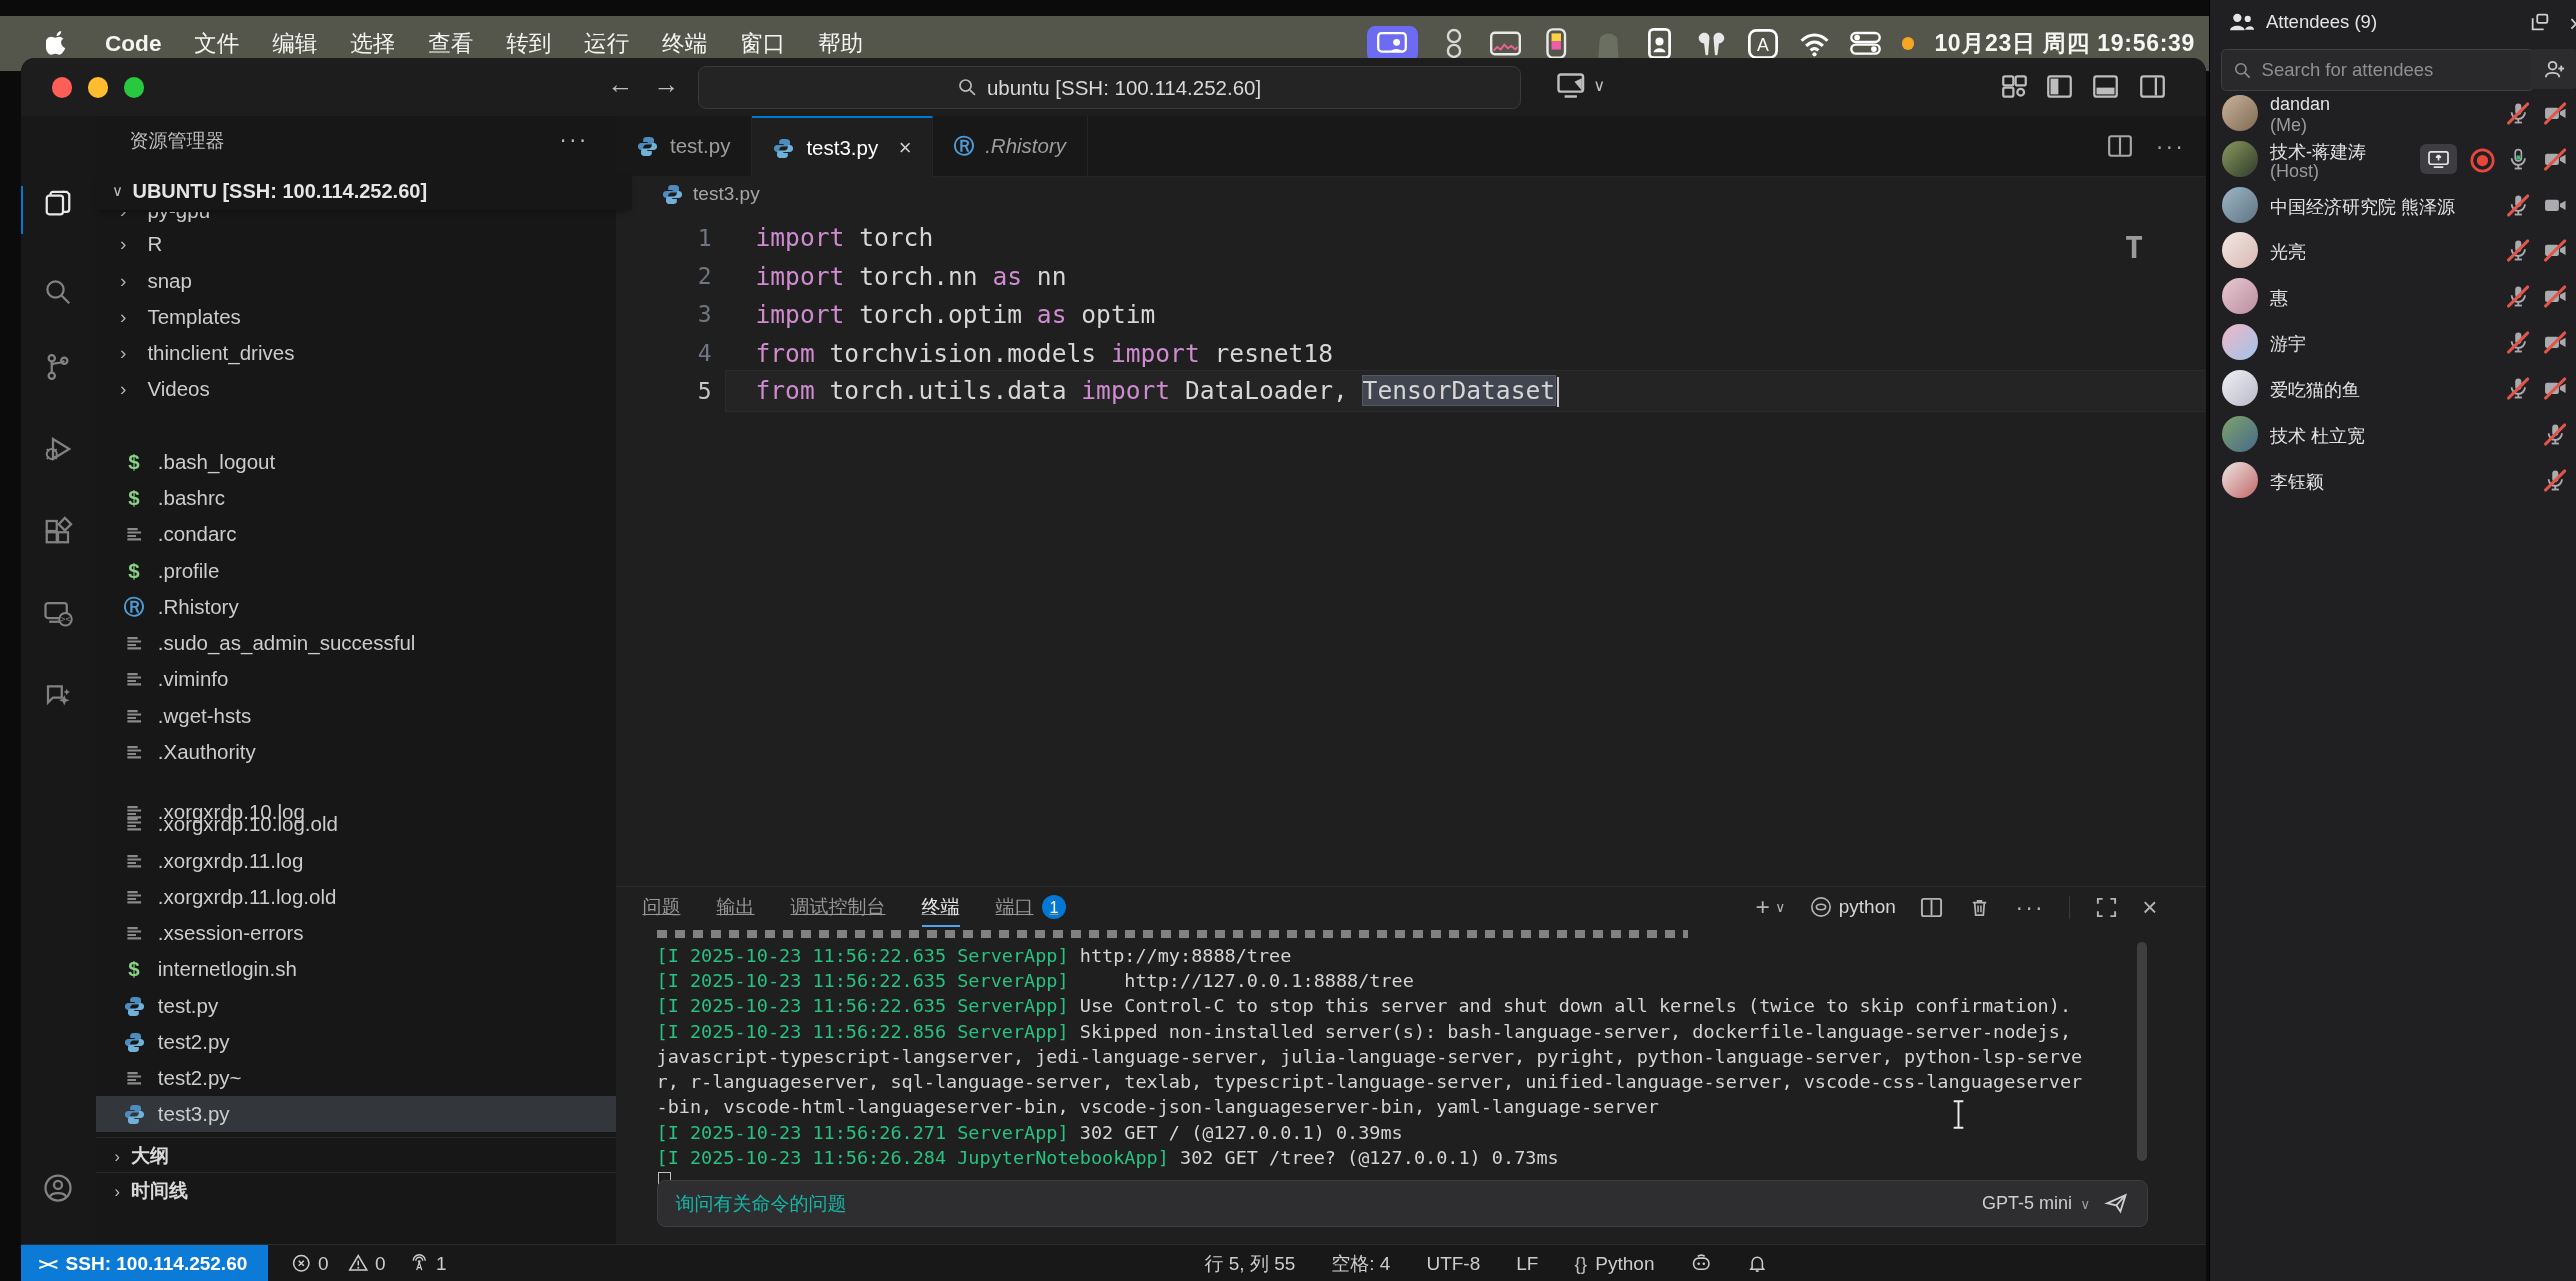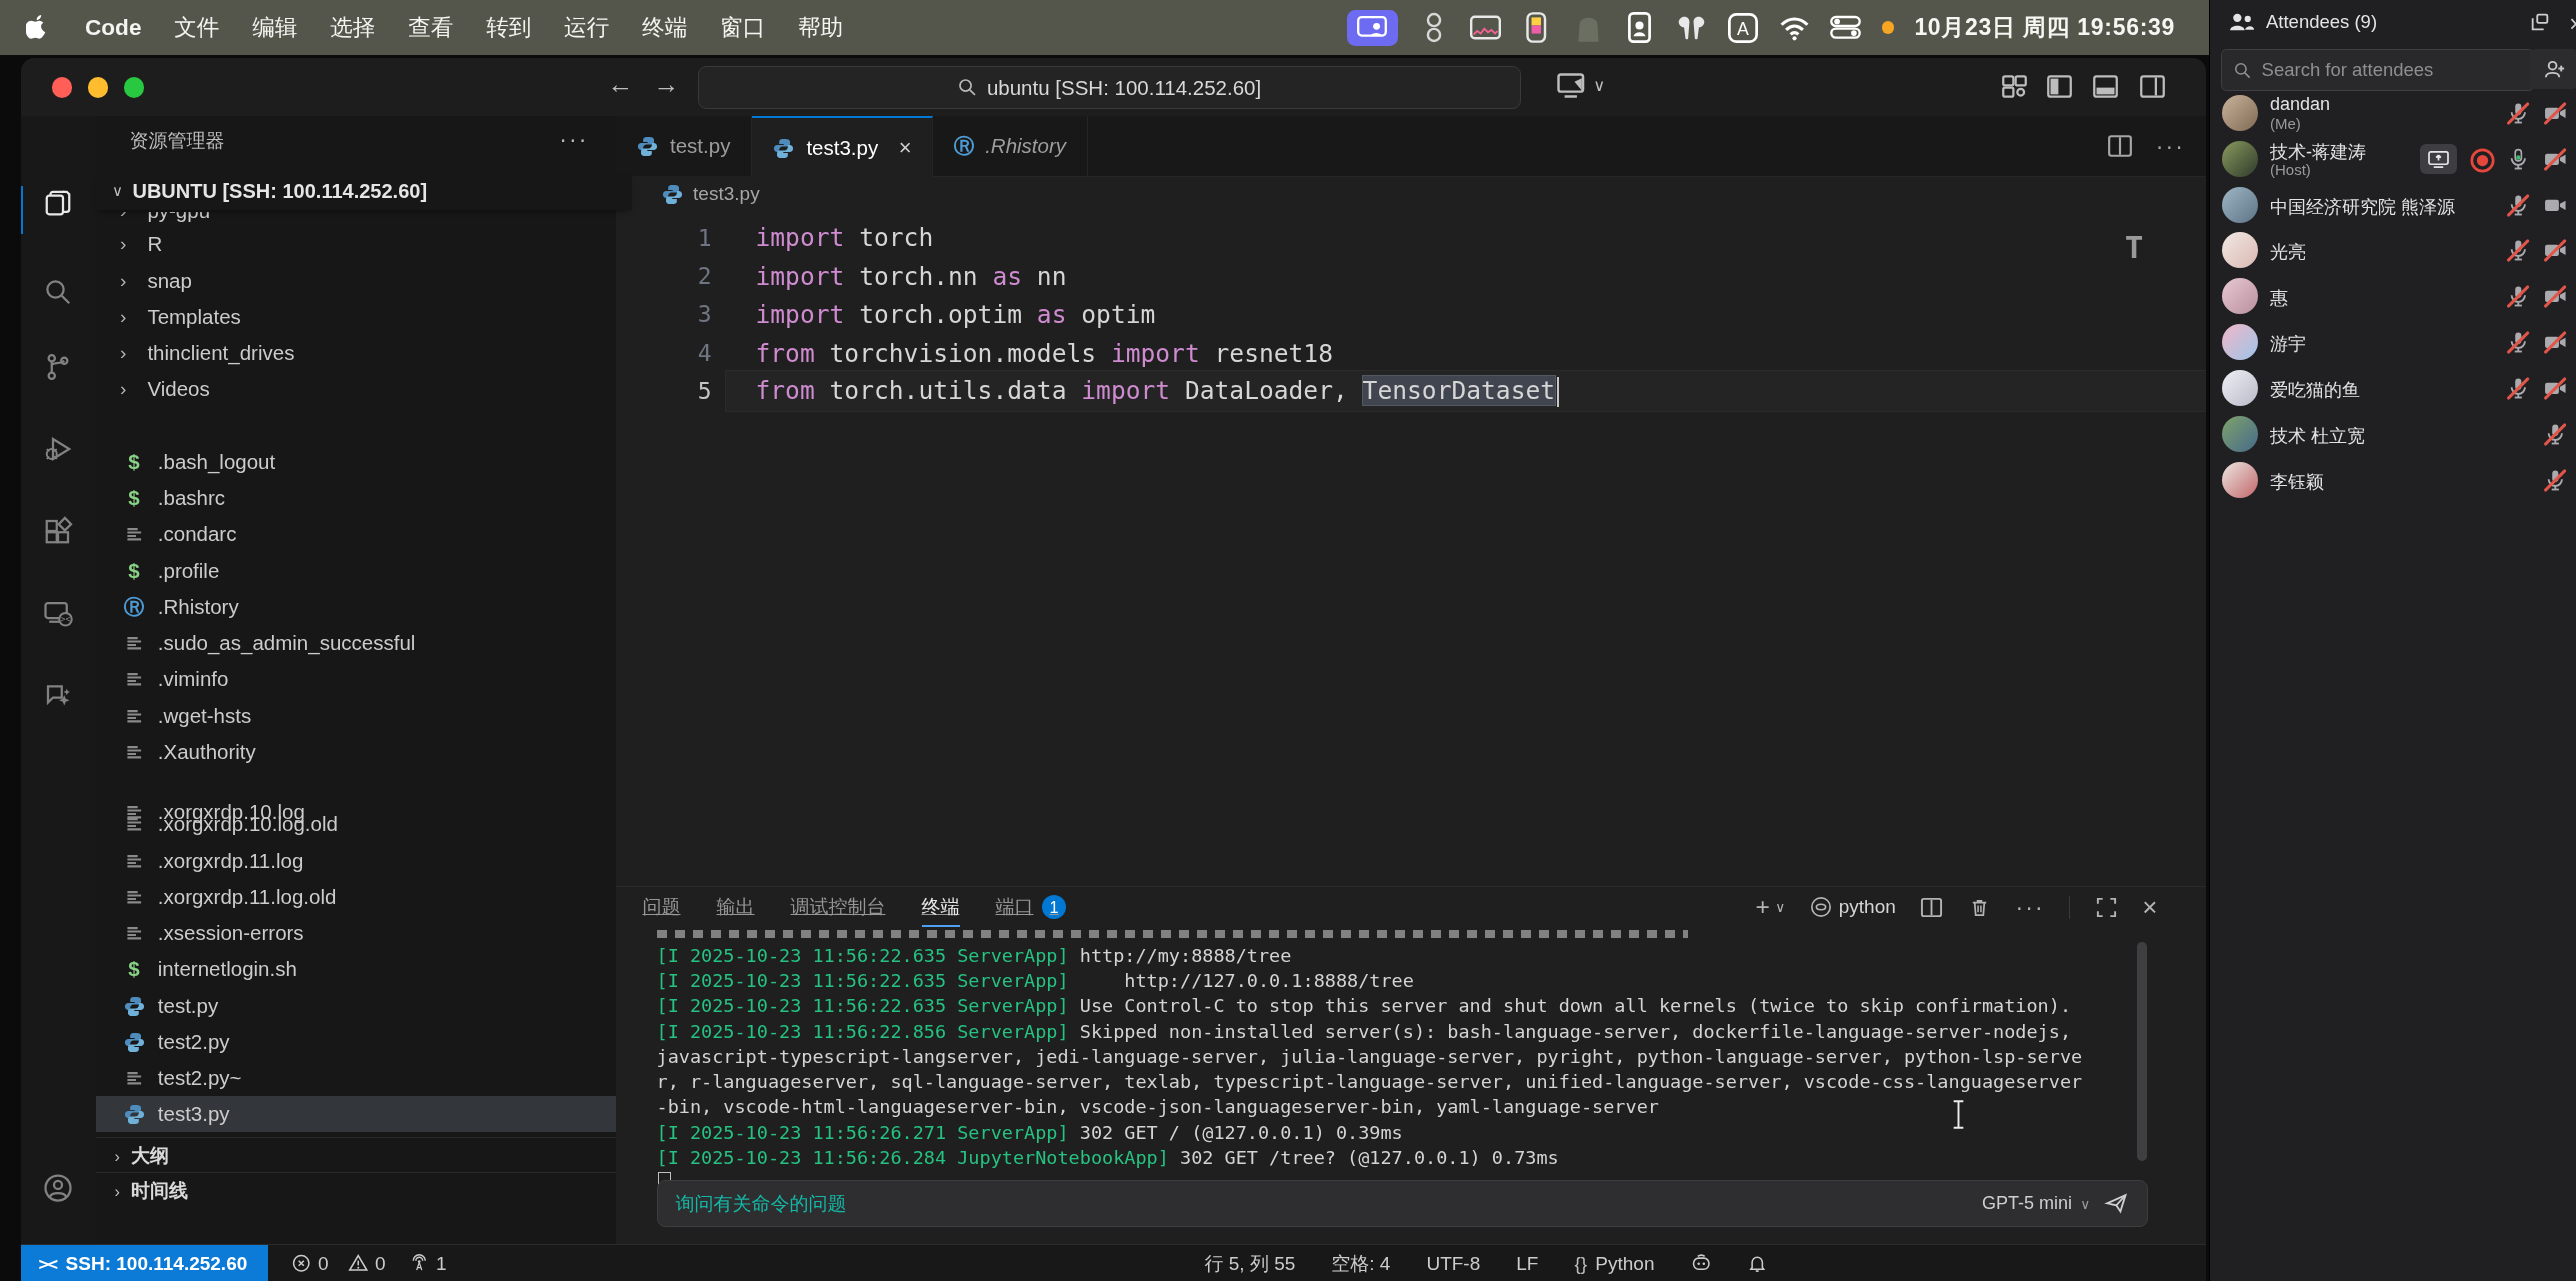--- a/index.html
+++ b/index.html
@@ -3,21 +3,21 @@
 <meta charset="utf-8">
 <style>
   html,body{margin:0;padding:0;background:#060606;}
   #screen{position:relative;width:2576px;height:1282px;overflow:hidden;background:#0b0b0b;
     font-family:"Liberation Sans",sans-serif;-webkit-font-smoothing:antialiased;}
   .abs{position:absolute;}
   .row{display:flex;align-items:center;}
   svg{display:block;}
 
   
-  #menubar{left:0;top:0;width:2209px;height:55px;background:#54564b;display:flex;align-items:center;color:#f1f1ee;}
+  #menubar{left:0;top:16px;width:2209px;height:55px;background:#54564b;display:flex;align-items:center;color:#f1f1ee;padding-left:20px;}
   #menu-items{display:flex;align-items:center;gap:0;}
   .menu-item{font-size:22.6px;padding:0 16.4px;color:#f4f4f1;}
   .menu-item.app{font-weight:bold;}
   #apple-wrap{padding:0 18px 0 26px;}
   #mac-status{position:absolute;right:34px;top:0;height:55px;display:flex;align-items:center;gap:20.5px;}
   .mac-ico{width:31px;height:31px;display:flex;align-items:center;justify-content:center;color:#ececec;}
   #share-badge{width:51px;height:36px;border-radius:8.2px;background:#6d6bf2;display:flex;align-items:center;justify-content:center;}
   #clock{font-size:23px;font-weight:600;color:#f6f6f3;letter-spacing:0.7px;white-space:nowrap;}
   .orange-dot{width:12.3px;height:12.3px;border-radius:50%;background:#f6a623;}
 
@@ -103,21 +103,21 @@
   
   #meeting{left:2209px;top:0;width:367px;height:1282px;background:#202023;border-left:0.7px solid #000;color:#e4e4e4;}
   #att-hdr{left:0;top:0;width:100%;height:44px;display:flex;align-items:center;gap:11px;padding-left:18px;font-size:18.5px;}
   #att-hdr-icons{position:absolute;right:12.3px;top:11px;display:flex;gap:18px;color:#cfcfcf;}
   #att-search{left:11px;top:49px;width:300px;height:40px;background:#29292c;border:0.7px solid #404043;border-radius:5.5px;
     display:flex;align-items:center;gap:9.6px;padding-left:11px;color:#8f8f8f;font-size:18.5px;}
   #att-addbtn{left:320px;top:49px;width:48px;height:40px;background:#2c2c2f;border-radius:5.5px;display:flex;align-items:center;justify-content:center;color:#c7c7c7;}
   .att-row{position:absolute;left:0;width:100%;height:46px;}
   .avatar{position:absolute;left:12.3px;top:4.8px;width:36px;height:36px;border-radius:50%;}
   .att-name{position:absolute;left:60px;font-size:18px;color:#e3e3e3;white-space:nowrap;}
-  .att-sub{position:absolute;left:60px;font-size:15px;color:#9a9a9a;text-align:center;}
+  .att-sub{position:absolute;left:60px;font-size:18px;color:#9a9a9a;text-align:center;}
   .att-icons{position:absolute;right:9.6px;top:0;height:46px;display:flex;align-items:center;gap:12.3px;}
   .aico{position:relative;width:24.6px;height:24.6px;color:#ababaf;}
   .aico.mute::after{content:"";position:absolute;left:-2.7px;top:11px;width:30px;height:2.7px;background:#e25549;border-radius:1.4px;transform:rotate(-45deg);}
   .share-chip{width:37px;height:30px;border-radius:6.2px;background:#3e3e42;display:flex;align-items:center;justify-content:center;color:#e8e8e8;}
 
   
   #ibeam{left:1951px;top:1100px;width:15px;height:29px;color:#e8e8e8;}
 </style>
 </head>
 <body>

